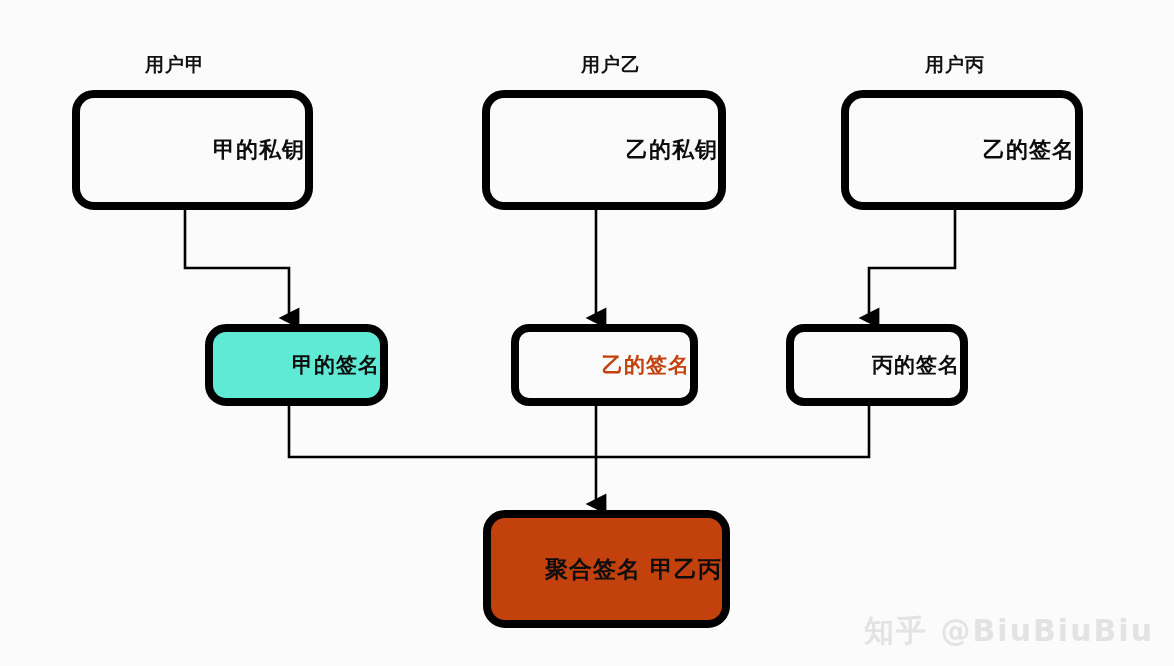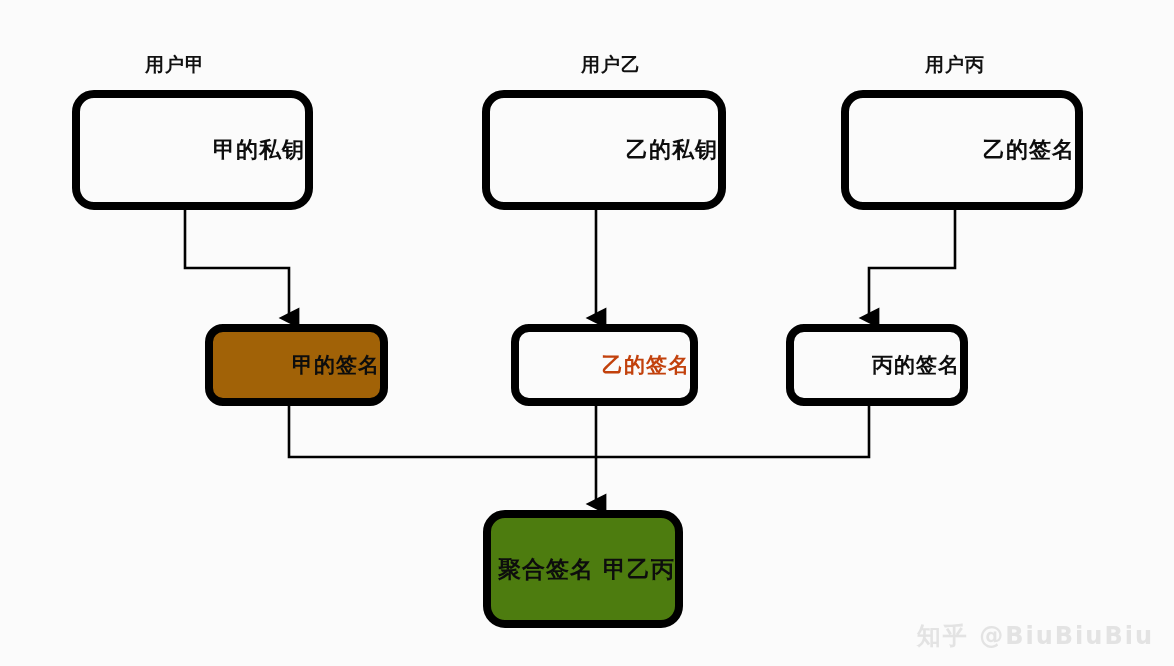--- a/index.html
+++ b/index.html
@@ -61,21 +61,21 @@
     color: #111111;
     letter-spacing: 1px;
     white-space: nowrap;
     transform: translateX(-50%);
     z-index: 2;
   }
   .watermark {
     position: absolute;
     right: 20px;
     bottom: 14px;
-    font-size: 24px;
+    font-size: 30px;
     color: #e3e3e3;
     letter-spacing: 2px;
     white-space: nowrap;
     z-index: 3;
   }
 </style>
 </head>
 <body>
 
 <div id="canvas">
@@ -104,29 +104,29 @@
   <div id="nodes-layer">
       <div class="node key" style="left: 64px; top: 90px; width: 241px; height: 120px; border-color: rgb(0, 0, 0); background: rgb(251, 251, 251);">
         <span class="node-label" style="color: rgb(13, 13, 13);">甲的私钥</span>
       </div>
       <div class="node key" style="left: 474px; top: 90px; width: 244px; height: 120px; border-color: rgb(0, 0, 0); background: rgb(251, 251, 251);">
         <span class="node-label" style="color: rgb(13, 13, 13);">乙的私钥</span>
       </div>
       <div class="node key" style="left: 833px; top: 90px; width: 242px; height: 120px; border-color: rgb(0, 0, 0); background: rgb(251, 251, 251);">
         <span class="node-label" style="color: rgb(13, 13, 13);">乙的签名</span>
       </div>
-      <div class="node signature" style="left: 197px; top: 324px; width: 183px; height: 82px; border-color: rgb(0, 0, 0); background: #a16207;">
+      <div class="node signature" style="left: 197px; top: 324px; width: 183px; height: 82px; border-color: rgb(0, 0, 0); background: #5eead4; border-radius: 21px;">
         <span class="node-label" style="color: rgb(13, 13, 13);">甲的签名</span>
       </div>
       <div class="node signature" style="left: 503px; top: 324px; width: 187px; height: 82px; border-color: rgb(0, 0, 0); background: rgb(251, 251, 251);">
         <span class="node-label" style="color: #c2410c;">乙的签名</span>
       </div>
       <div class="node signature" style="left: 778px; top: 324px; width: 182px; height: 82px; border-color: rgb(0, 0, 0); background: rgb(251, 251, 251); padding-left: 20px;">
         <span class="node-label" style="color: rgb(13, 13, 13);">丙的签名</span>
       </div>
-      <div class="node aggregate" style="left: 475px; top: 510px; width: 200px; height: 118px; border-color: rgb(0, 0, 0); background: #4d7c0f;">
+      <div class="node aggregate" style="left: 475px; top: 510px; width: 247px; height: 118px; border-color: rgb(0, 0, 0); background: #c2410c;">
         <span class="node-label" style="color: rgb(13, 13, 13);">聚合签名 甲乙丙</span>
       </div>
     </div>
 
   <div class="watermark">知乎 @BiuBiuBiu</div>
 
 </div>
 
 </body></html>

